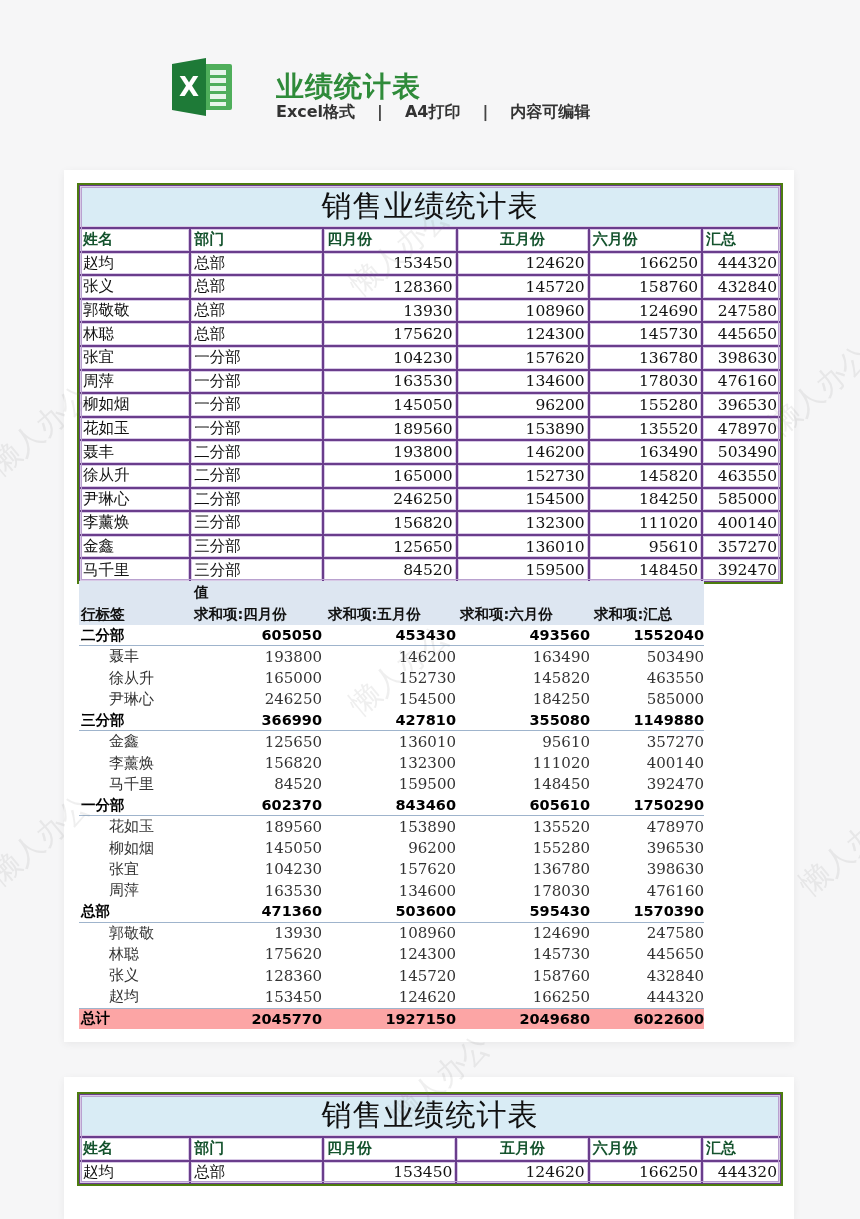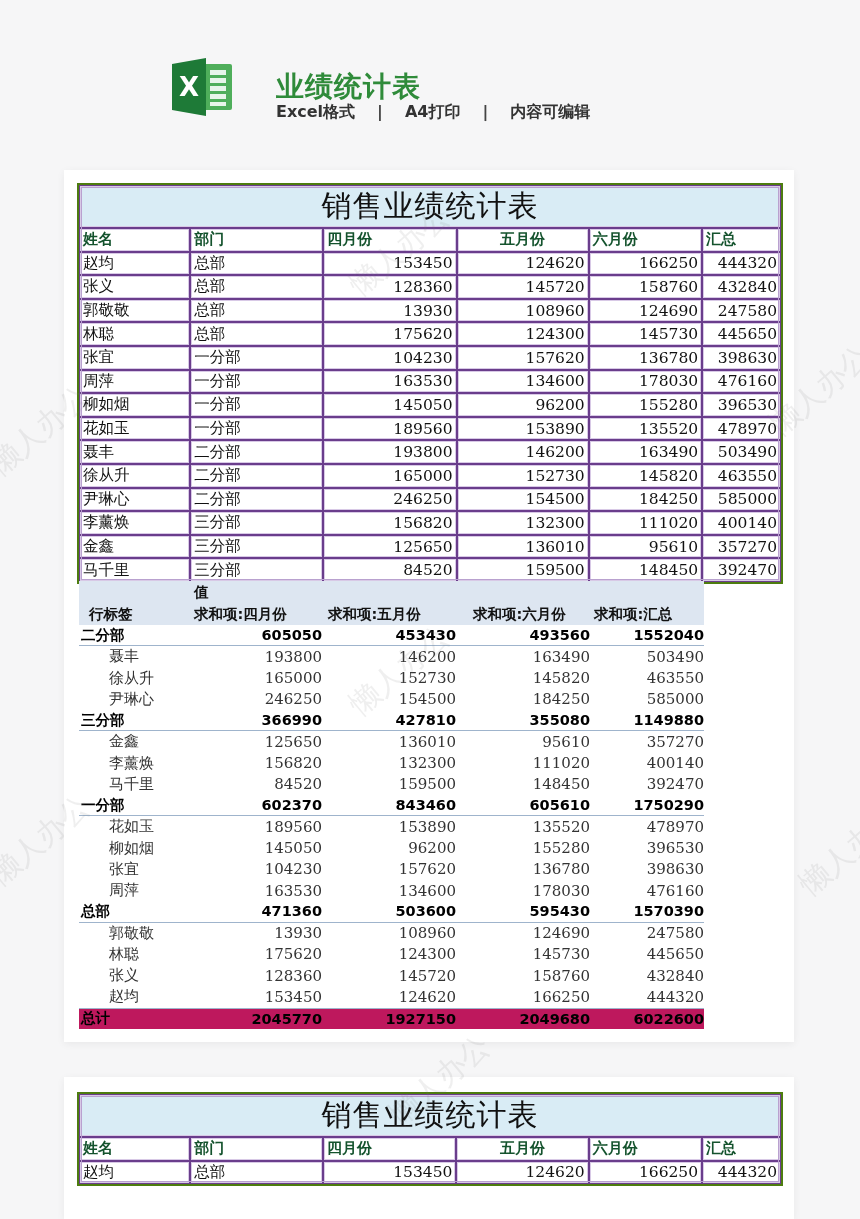--- a/index.html
+++ b/index.html
@@ -57,35 +57,35 @@
   .c1 { width: 112px; } .c2 { width: 134px; } .c3 { width: 134px; }
   .c4 { width: 133px; text-align: center; } .c5 { width: 114px; } .c6 { width: 79px; }
 
   
   .pivot { position: absolute; left: 15px; top: 411px; width: 625px; }
   .pv-header {
     background: #dde6f1; height: 44px; position: relative;
     font-family: "DejaVu Sans", sans-serif; font-weight: bold; font-size: 14.5px; color: #111;
   }
   .pv-header .val-label { position: absolute; left: 115px; top: 2px; }
-  .pv-header .row-label { position: absolute; left: 10px; top: 24px; }
+  .pv-header .row-label { position: absolute; left: 2px; top: 24px; text-decoration: underline; }
   .pv-header .col { position: absolute; top: 24px; }
   .pv-row { height: 21.25px; display: flex; align-items: center; font-size: 15px; position: relative; }
   .pv-row .lab { width: 112px; padding-left: 2px; }
   .pv-row .v { text-align: right; }
   .pv-row .v1 { width: 131px; text-align: right; } .pv-row .v2 { width: 134px; }
   .pv-row .v3 { width: 134px; padding-left: 16px; } .pv-row .v4 { width: 114px; }
   .pv-row.group {
     font-family: "DejaVu Sans", sans-serif; font-weight: bold; font-size: 14.5px;
     border-bottom: 1.5px solid #9fb4cc;
   }
   .pv-row.item { color: #333; }
   .pv-row.item .lab { padding-left: 30px; }
   .pv-row.total {
-    background: #be185d; font-family: "DejaVu Sans", sans-serif; font-weight: bold; font-size: 14.5px;
+    background: #fca5a5; font-family: "DejaVu Sans", sans-serif; font-weight: bold; font-size: 14.5px;
     border-top: 1.5px solid #9fb4cc;
   }
 
   .watermark {
     position: absolute; color: rgba(120,120,120,0.12); font-size: 30px;
     transform: rotate(-40deg); font-family: "DejaVu Sans", sans-serif; pointer-events: none;
     white-space: nowrap;
   }
 </style>
 </head>
@@ -244,21 +244,21 @@
         </tr>
       </tbody>
   </table>
 
   <div class="pivot">
     <div class="pv-header">
       <span class="val-label">值</span>
       <span class="row-label">行标签</span>
       <span class="col" style="left:115px">求和项:四月份</span>
       <span class="col" style="left:249px">求和项:五月份</span>
-      <span class="col" style="left:394px">求和项:六月份</span>
+      <span class="col" style="left:381px">求和项:六月份</span>
       <span class="col" style="left:515px">求和项:汇总</span>
     </div>
     <div id="pivot-body">
         <div class="pv-row group">
           <span class="lab">二分部</span>
           <span class="v v1">605050</span>
           <span class="v v2">453430</span>
           <span class="v v3">493560</span>
           <span class="v v4">1552040</span>
         </div>

